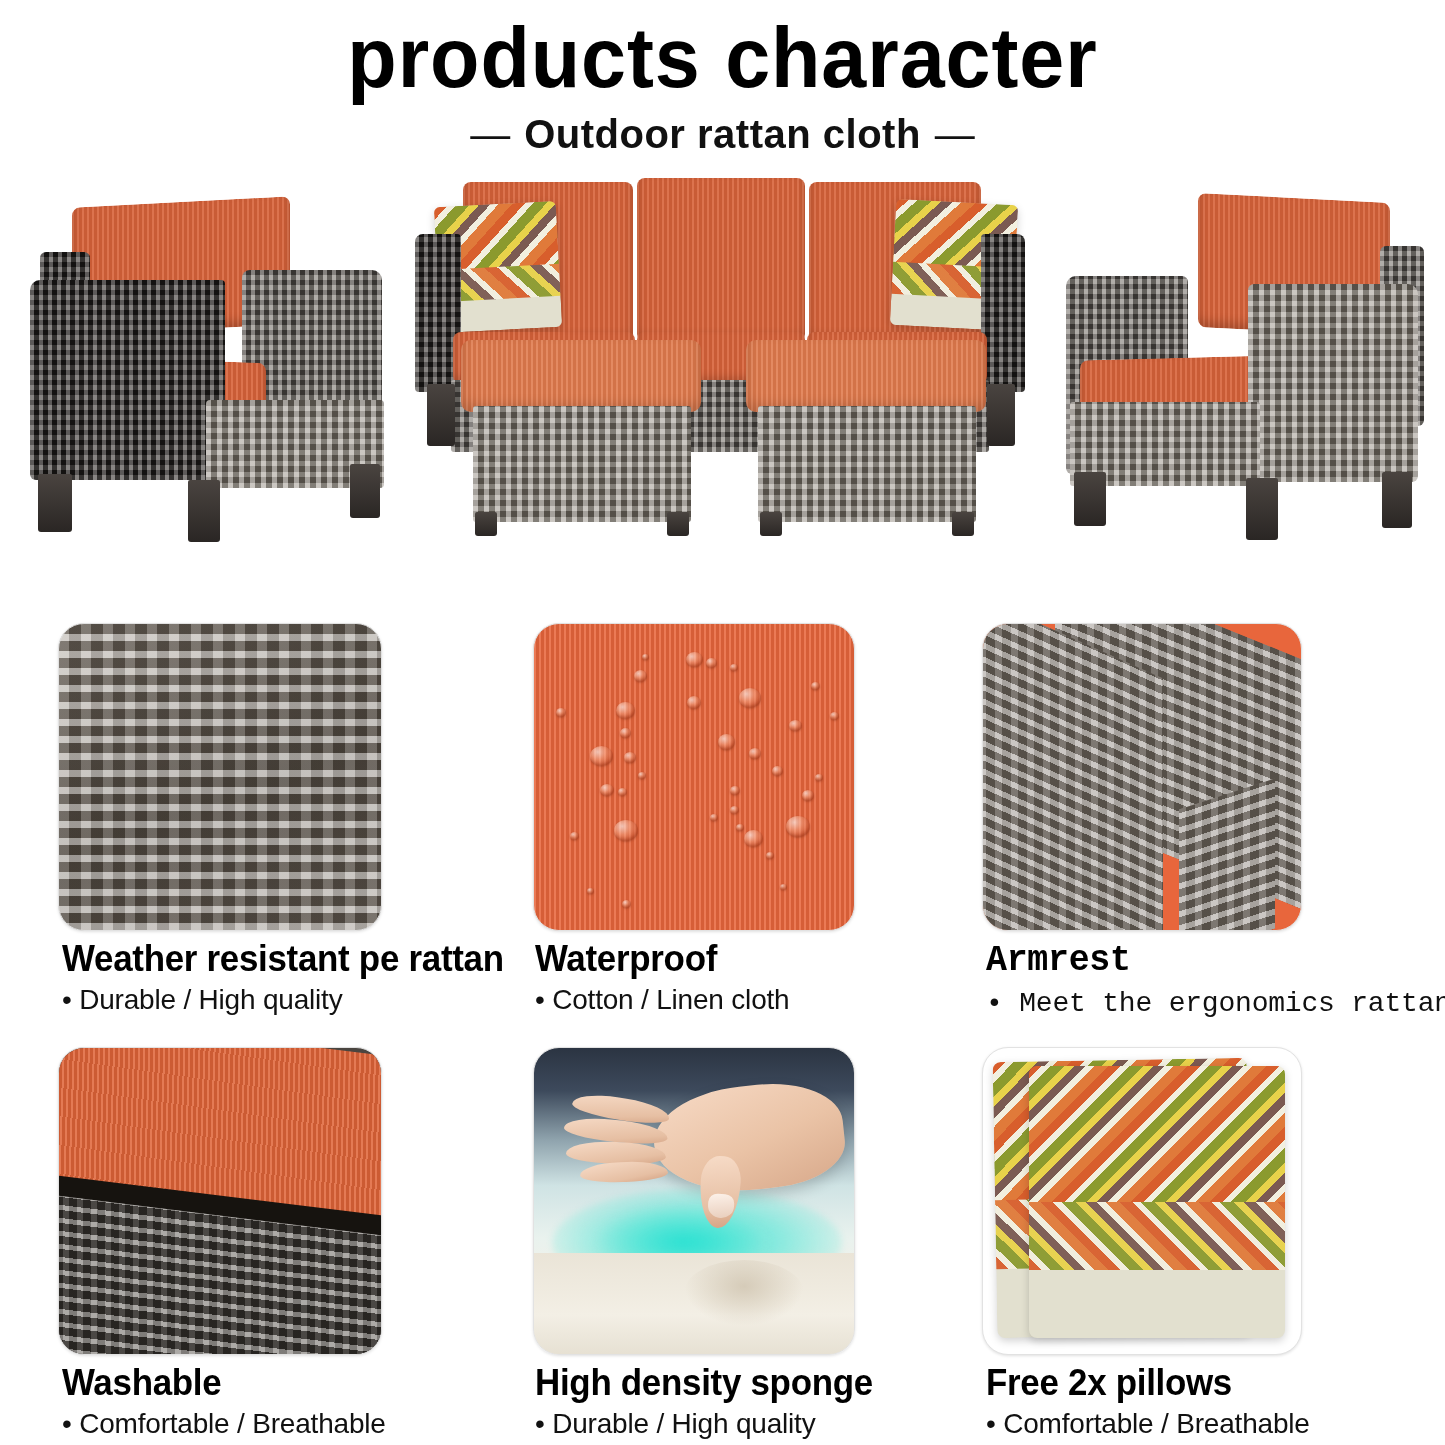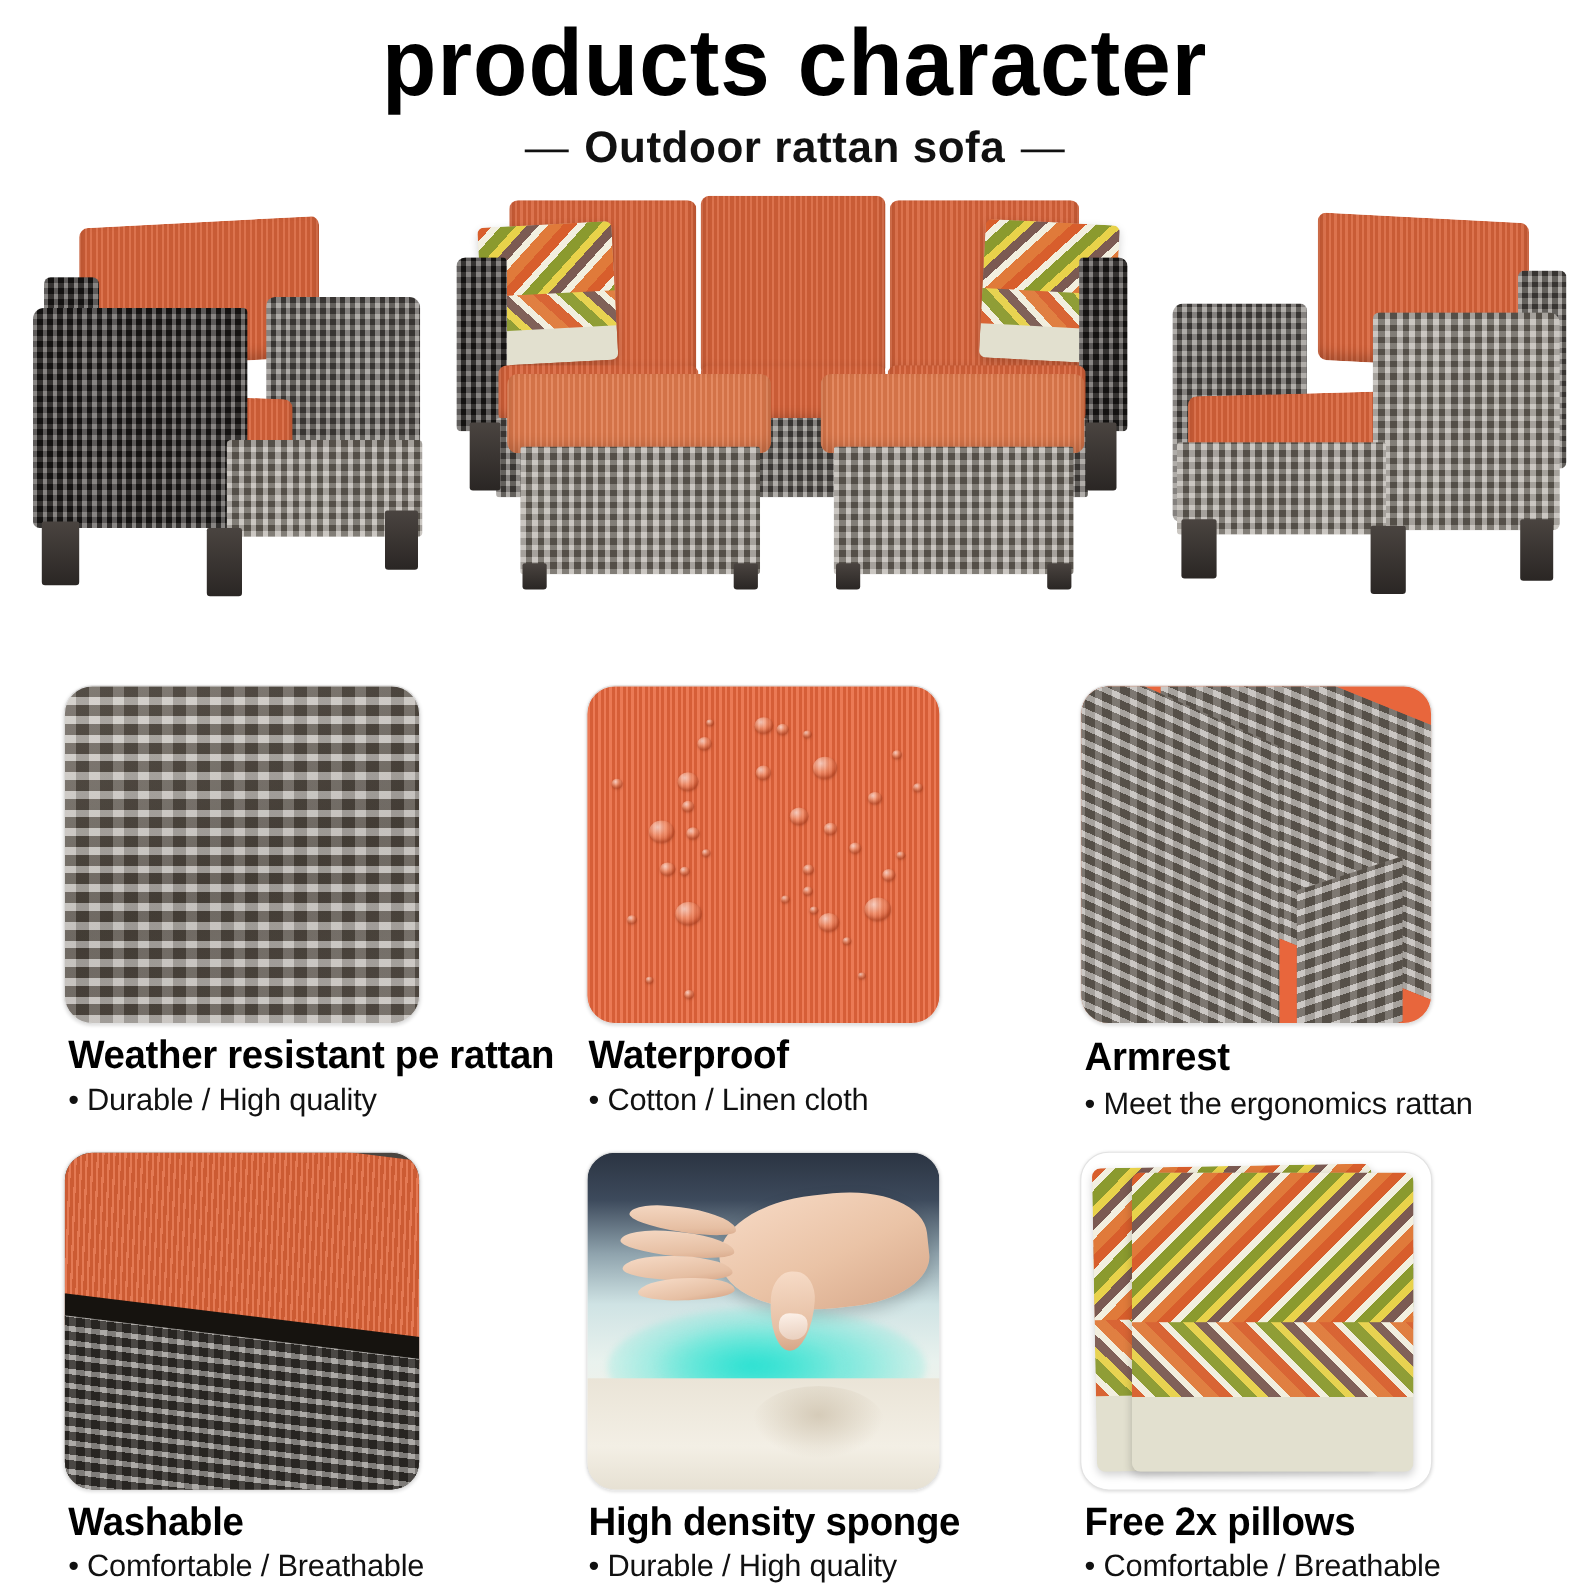--- a/index.html
+++ b/index.html
@@ -265,21 +265,21 @@
 </head>
 <body>
 
 <div class="page">
 
   <div class="header">
     <div class="title">
       <span>products</span><span class="gap"></span><span>character</span>
     </div>
     <div class="subtitle">
-      <span class="dash">—</span><span class="w"></span><span>Outdoor  rattan  sofa</span><span class="w"></span><span class="dash">—</span>
+      <span class="dash">—</span><span class="w"></span><span>Outdoor  rattan  cloth</span><span class="w"></span><span class="dash">—</span>
     </div>
   </div>
 
   <div class="hero">
 
     <div style="position:absolute;left:20px;top:20px;width:390px;height:360px;">
       <div class="cushion" style="position:absolute;left:52px;top:10px;width:218px;height:128px;transform:skewY(-3deg);"></div>
       <div class="rattan-dark" style="position:absolute;left:20px;top:60px;width:50px;height:180px;border-radius:6px;"></div>
       <div class="rattan" style="position:absolute;left:222px;top:78px;width:140px;height:200px;border-radius:8px 10px 6px 6px;"></div>
       <div class="cushion" style="position:absolute;left:66px;top:168px;width:180px;height:62px;transform:skewY(2deg);"></div>
@@ -383,21 +383,21 @@
           <div class="drop" style="left:232px;top:228px;width:8px;height:7px;"></div>
           <div class="drop" style="left:88px;top:276px;width:9px;height:8px;"></div>
           <div class="drop" style="left:53px;top:264px;width:7px;height:6px;"></div>
           <div class="drop" style="left:246px;top:260px;width:7px;height:6px;"></div>
         </div>
       </div>
       <div class="feat-title" style="left:60px;top:332px;">Waterproof</div>
       <div class="feat-sub" style="left:60px;top:378px;">• Cotton  / Linen cloth</div>
     </div>
 
-    <div class="cell" style="left:924px;top:0;width:521px;height:420px;">
+    <div class="cell" style="left:924px;top:0;width:521px;height:420px;font-family:Liberation Mono, monospace;">
       <div class="tile tex-armrest" style="left:58px;top:17px;width:320px;height:308px;">
         <div class="tile-inner" style="overflow:hidden;">
           <div style="position:absolute;left:0;top:210px;width:90px;height:98px;background:#ddd3c4;"></div>
           <div class="arm-body" style="left:72px;top:-14px;width:250px;height:250px;transform:skewY(22deg) ;border-radius:4px;"></div>
           <div class="arm-body" style="left:-20px;top:10px;width:200px;height:330px;transform:skewY(24deg);"></div>
           <div class="arm-body" style="left:196px;top:170px;width:96px;height:150px;transform:skewY(-18deg);"></div>
         </div>
       </div>
       <div class="feat-title" style="left:62px;top:334px;">Armrest</div>
       <div class="feat-sub" style="left:62px;top:382px;">• Meet the ergonomics rattan</div>

